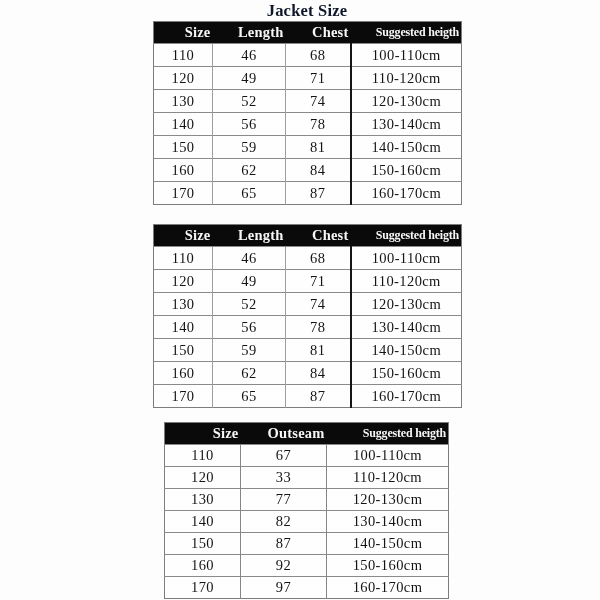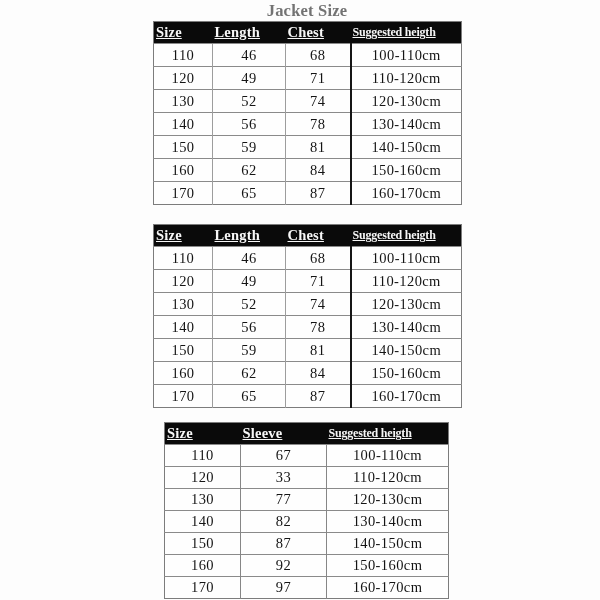--- a/index.html
+++ b/index.html
@@ -16,43 +16,42 @@
     color: var(--text, #141414);
     overflow: hidden;
   }
   .section-title {
     position: absolute;
     margin: 0;
     text-align: center;
     font-size: 16.5px;
     font-weight: 700;
     letter-spacing: 0.2px;
-    color: #737373;
+    color: #0f172a;
     white-space: nowrap;
   }
   table.size-table {
     position: absolute;
     border-collapse: collapse;
     table-layout: fixed;
     border: 1px solid #7c7c7c;
     background: #fefefe;
   }
   table.size-table th {
     background: var(--header-bg, #0a0a0a);
     color: var(--header-text, #f7f7f7);
     font-weight: 700;
     font-size: 14.5px;
     height: 21px;
     padding: 0 2px;
-    text-align: left;
+    text-align: right;
     letter-spacing: 0.2px;
     border: 0;
     overflow: hidden;
     white-space: nowrap;
-    text-decoration: underline;
   }
   table.size-table th.narrow-header {
     font-size: 12px;
     letter-spacing: -0.2px;
   }
   table.size-table td {
     text-align: center;
     font-size: 14.5px;
     font-weight: 400;
     padding: 0 2px;
@@ -215,21 +214,21 @@
   <h2 class="section-title" id="title-2">Trousers Size</h2>
   <table class="size-table t-trousers">
       <colgroup>
         <col class="c0">
         <col class="c1">
         <col class="c2">
       </colgroup>
       <thead>
         <tr>
           <th>Size</th>
-          <th>Sleeve</th>
+          <th>Outseam</th>
           <th class="narrow-header">Suggested heigth</th>
         </tr>
       </thead>
       <tbody>
         <tr>
           <td>110</td>
           <td>67</td>
           <td>100-110cm</td>
         </tr>
         <tr>

